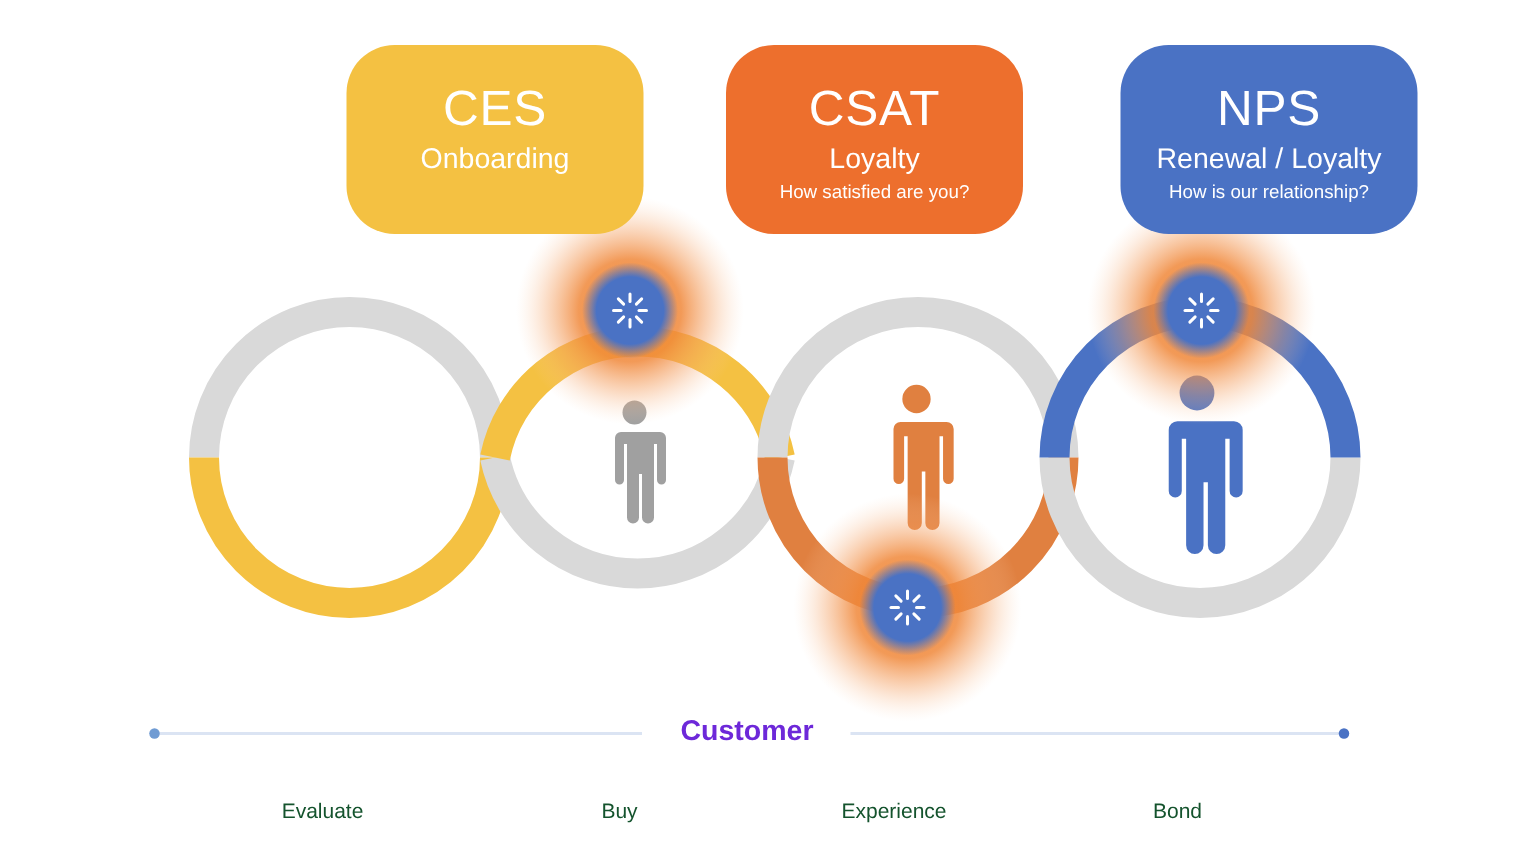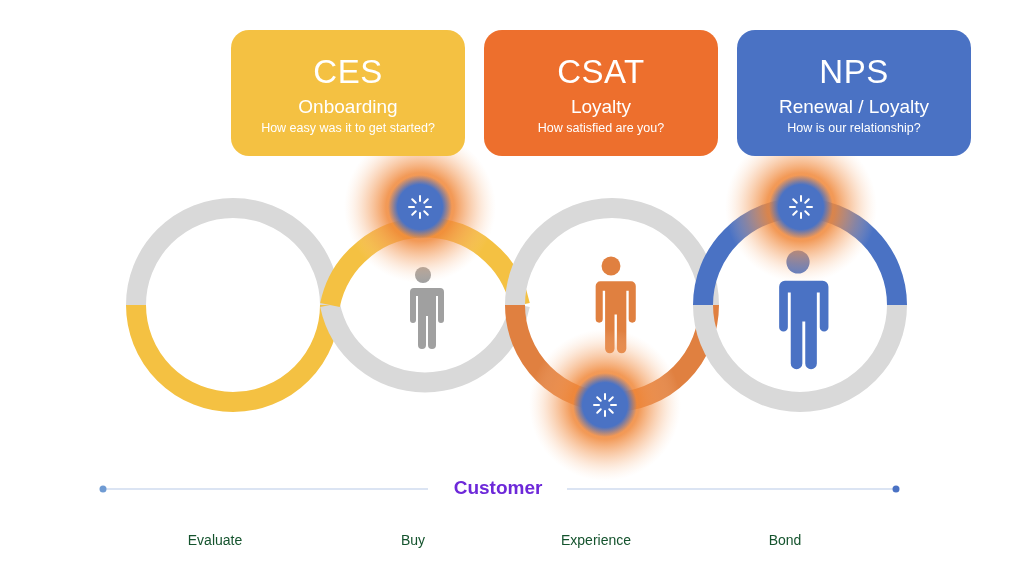--- a/index.html
+++ b/index.html
@@ -1,17 +1,17 @@
 <!DOCTYPE html>
 <html><head>
 <meta charset="utf-8">
 <style>
   html, body { margin: 0; padding: 0; background: #ffffff; }
   body { width: 1024px; height: 563px; position: relative; overflow: hidden; font-family: "Liberation Sans", "DejaVu Sans", sans-serif; }
-  .card { position: absolute; top: 30px; width: 234px; height: 126px; border-radius: 18px; color: #ffffff; text-align: center; box-sizing: border-box; }
+  .card { position: absolute; top: 30px; width: 198px; height: 126px; border-radius: 32px; color: #ffffff; text-align: center; box-sizing: border-box; }
   .card .metric { font-size: 33px; line-height: 1; margin-top: 25px; letter-spacing: 0.5px; }
   .card .stage { font-size: 19px; margin-top: 9px; line-height: 1.1; }
   .card .question { font-size: 12.5px; margin-top: 4px; line-height: 1.1; }
   #card-ces { left: 231px; }
   #card-csat { left: 484px; }
   #card-nps { left: 737px; }
   svg#diagram { position: absolute; left: 0; top: 0; }
   .timeline-title { position: absolute; top: 477px; left: 428px; width: 140px; text-align: center; font-weight: bold; font-size: 19px; color: #6d28d9; }
   .stage-label { position: absolute; top: 532px; font-size: 14px; color: #14532d; transform: translateX(-50%); white-space: nowrap; }
 </style>
@@ -113,28 +113,27 @@
 
   <line x1="103" y1="489" x2="428" y2="489" stroke="#dbe4f3" stroke-width="2"></line>
   <line x1="567" y1="489" x2="896" y2="489" stroke="#dbe4f3" stroke-width="2"></line>
   <circle cx="103" cy="489" r="3.5" fill="#6f9bd3"></circle>
   <circle cx="896" cy="489" r="3.5" fill="#4a72c4"></circle>
 </svg>
 
 <div class="card" id="card-ces" style="background:#f4c142;">
   <div class="metric">CES</div>
   <div class="stage">Onboarding</div>
-  <div class="question">How easy was it to get started?</div>
 </div>
 <div class="card" id="card-csat" style="background:#ed6f2d;">
   <div class="metric">CSAT</div>
   <div class="stage">Loyalty</div>
   <div class="question">How satisfied are you?</div>
 </div>
-<div class="card" id="card-nps" style="background:#4a72c4;">
+<div class="card" id="card-nps" style="background:#4a72c4;margin-left:10px;">
   <div class="metric">NPS</div>
   <div class="stage">Renewal / Loyalty</div>
   <div class="question">How is our relationship?</div>
 </div>
 
 <div class="timeline-title">Customer</div>
 <div class="stage-label" style="left:215px;">Evaluate</div>
 <div class="stage-label" style="left:413px;">Buy</div>
 <div class="stage-label" style="left:596px;">Experience</div>
 <div class="stage-label" style="left:785px;">Bond</div>

